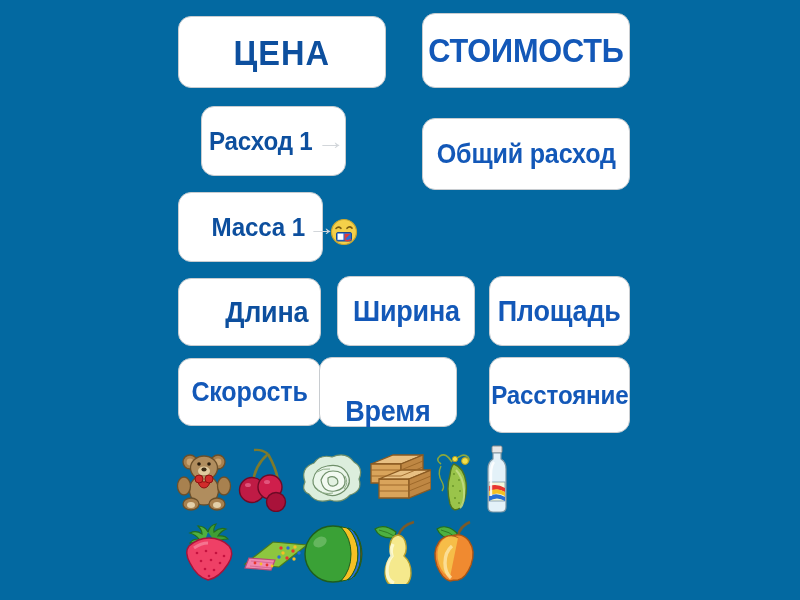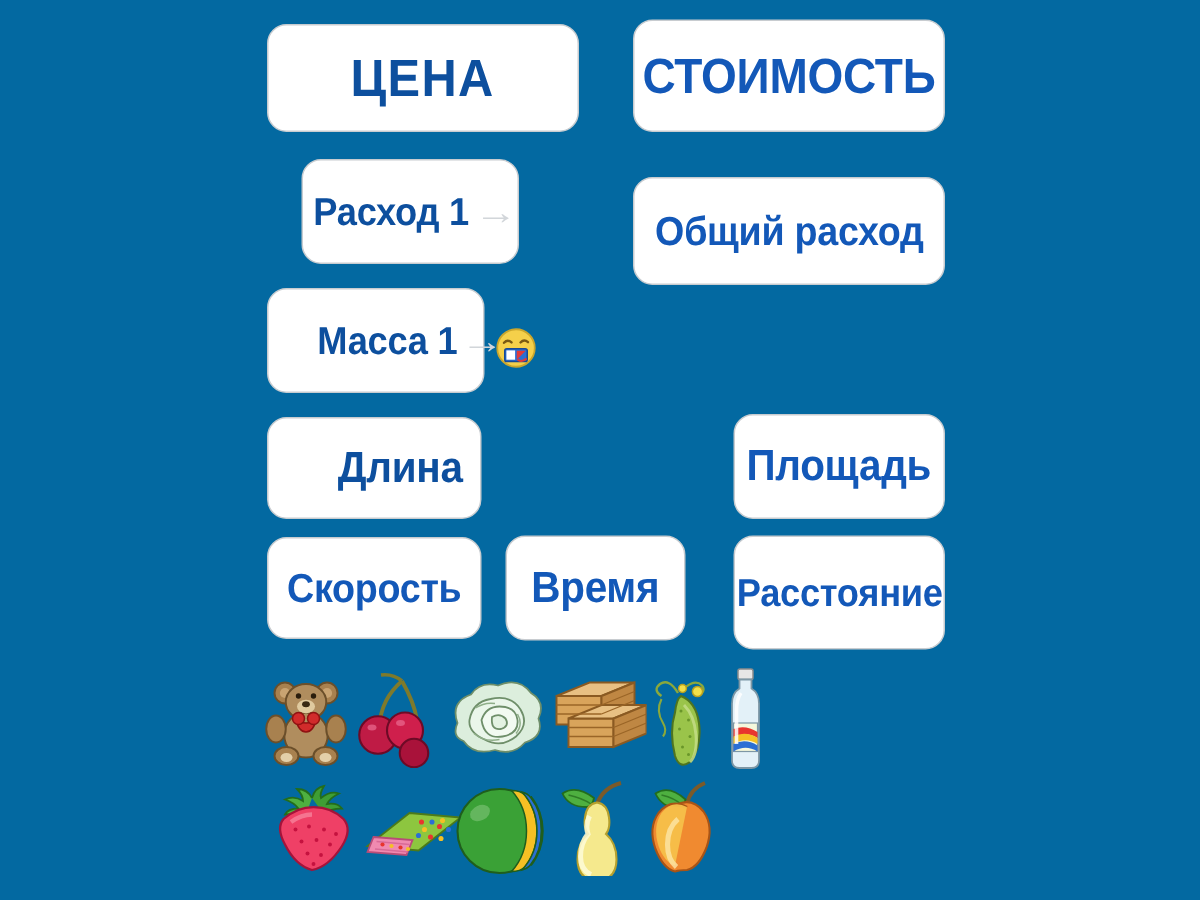--- a/index.html
+++ b/index.html
@@ -63,21 +63,21 @@
   #card-dlina      { left:178px; top:278px; width:143px; height:68px;padding-left:35px; }
   #card-dlina .txt { font-size: 29px; }
   #card-shirina      { left:337px; top:276px; width:138px; height:70px; }
   #card-shirina .txt { font-size: 29px; }
   #card-ploshad      { left:489px; top:276px; width:141px; height:70px;justify-content:center; }
   #card-ploshad .txt { font-size: 29px; }
 
   
   #card-skorost      { left:178px; top:358px; width:143px; height:68px;text-align:right; }
   #card-skorost .txt { font-size: 27px; }
-  #card-vremya      { left:337px; top:357px; width:120px; height:70px; }
+  #card-vremya      { left:319px; top:357px; width:138px; height:70px;align-items:flex-end; }
   #card-vremya .txt { font-size: 29px; }
   #card-rasstoyanie      { left:489px; top:357px; width:141px; height:76px; }
   #card-rasstoyanie .txt { font-size: 26px; }
 
   
   .arrow-suffix {
     color: #d2d6da;
     font-weight: normal;
     font-size: 23px;
     margin-left: 2px;
@@ -135,20 +135,23 @@
       <rect x="6.5" y="14.5" width="15" height="8.5" rx="1.4" fill="#2a6fd4" stroke="#184a96" stroke-width="1"></rect>
       <rect x="7.6" y="15.6" width="5.8" height="6.2" fill="#ffffff"></rect>
       <path d="M14.5 15.8 l6 0 -6 6 z" fill="#e03a3a"></path>
       <path d="M15 21.6 q3 2.4 6 -0.6" stroke="#e03a3a" stroke-width="1.4" fill="none"></path>
     </svg>
   </div>
 
 
   <div class="card" id="card-dlina">
     <span class="txt">Длина</span>
+  </div>
+  <div class="card bright" id="card-shirina">
+    <span class="txt">Ширина</span>
   </div>
   <div class="card bright" id="card-ploshad">
     <span class="txt">Площадь</span>
   </div>
 
   <div class="card bright" id="card-skorost">
     <span class="txt">Скорость</span>
   </div>
   <div class="card bright" id="card-vremya">
     <span class="txt">Время</span>

